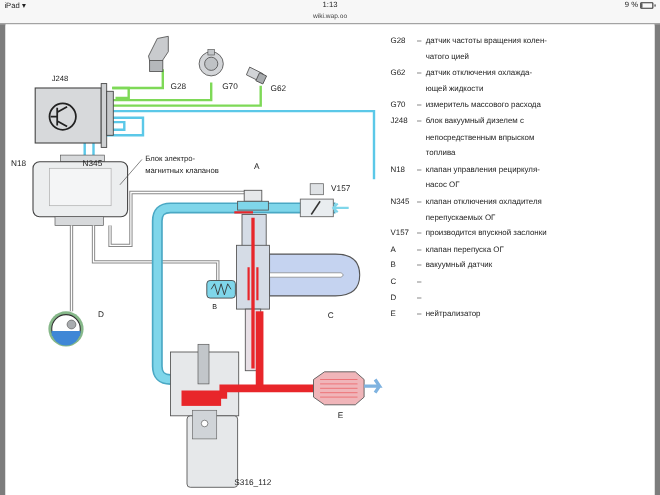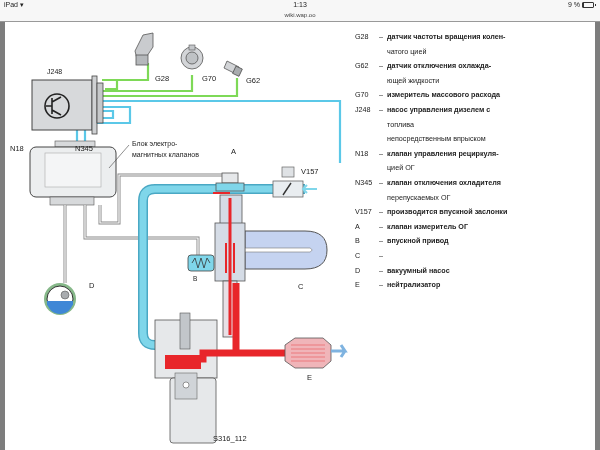--- a/index.html
+++ b/index.html
@@ -13,21 +13,21 @@
   .battery .fill { position:absolute; left:0; top:0; height:100%; background:#333; }
   .urlbar { position:absolute; left:0; top:10px; width:600px; height:12px; background:#f7f7f7; border-bottom:1px solid #999; font-size:6px; color:#444; text-align:center; line-height:11px; }
   .frame-left { position:absolute; left:0; top:22px; width:5px; height:428px; background:#7d7d7d; }
   .frame-right { position:absolute; right:0; top:22px; width:5px; height:428px; background:#7d7d7d; }
   .content { position:absolute; left:5px; top:23px; width:590px; height:427px; background:#fff; overflow:hidden; }
   svg text { font-family:"Liberation Sans", sans-serif; }
   .legend { position:absolute; left:350px; top:7px; width:230px; font-size:7.2px; color:#222; }
   .legend-row { display:flex; margin-bottom:0; line-height:14.6px; }
   .legend-code { width:24px; flex:none; font-weight:normal; }
   .legend-dash { width:8px; flex:none; }
-  .legend-desc { flex:1;font-weight:bold; }
+  .legend-desc { flex:1; }
   .legend-cont { padding-left:32px; line-height:14.6px; }
   .bottom-text { position:absolute; left:37px; top:431px; font-size:9.5px; color:#111; white-space:nowrap; }
 </style>
 </head>
 <body>
 
 <div class="statusbar">
   <span class="left">
     <span>iPad</span>
     <span>▾</span>
@@ -197,59 +197,58 @@
       </div>
       <div class="legend-cont">ющей жидкости</div>
       <div class="legend-row">
         <span class="legend-code">G70</span>
         <span class="legend-dash">–</span>
         <span class="legend-desc">измеритель массового расхода</span>
       </div>
       <div class="legend-row">
         <span class="legend-code">J248</span>
         <span class="legend-dash">–</span>
-        <span class="legend-desc">насос управления дизелем с</span>
-      </div>
+        <span class="legend-desc">блок вакуумный дизелем с</span>
+      </div>
+      <div class="legend-cont">непосредственным впрыском</div>
       <div class="legend-cont">топлива</div>
-      <div class="legend-cont">непосредственным впрыском</div>
       <div class="legend-row">
         <span class="legend-code">N18</span>
         <span class="legend-dash">–</span>
         <span class="legend-desc">клапан управления рециркуля-</span>
       </div>
-      <div class="legend-cont">цией ОГ</div>
+      <div class="legend-cont">насос ОГ</div>
       <div class="legend-row">
         <span class="legend-code">N345</span>
         <span class="legend-dash">–</span>
         <span class="legend-desc">клапан отключения охладителя</span>
       </div>
       <div class="legend-cont">перепускаемых ОГ</div>
       <div class="legend-row">
         <span class="legend-code">V157</span>
         <span class="legend-dash">–</span>
         <span class="legend-desc">производится впускной заслонки</span>
       </div>
       <div class="legend-row">
         <span class="legend-code">A</span>
         <span class="legend-dash">–</span>
-        <span class="legend-desc">клапан измеритель ОГ</span>
+        <span class="legend-desc">клапан перепуска ОГ</span>
       </div>
       <div class="legend-row">
         <span class="legend-code">B</span>
         <span class="legend-dash">–</span>
-        <span class="legend-desc">впускной привод</span>
+        <span class="legend-desc">вакуумный датчик</span>
       </div>
       <div class="legend-row">
         <span class="legend-code">C</span>
         <span class="legend-dash">–</span>
       </div>
       <div class="legend-row">
         <span class="legend-code">D</span>
         <span class="legend-dash">–</span>
-        <span class="legend-desc">вакуумный насос</span>
       </div>
       <div class="legend-row">
         <span class="legend-code">E</span>
         <span class="legend-dash">–</span>
         <span class="legend-desc">нейтрализатор</span>
       </div>
     </div>
 
   <div class="bottom-text">Рециркуляция ОГ производится в соответствии с многопараметровой характеристикой, сохраненной</div>
 </div>

